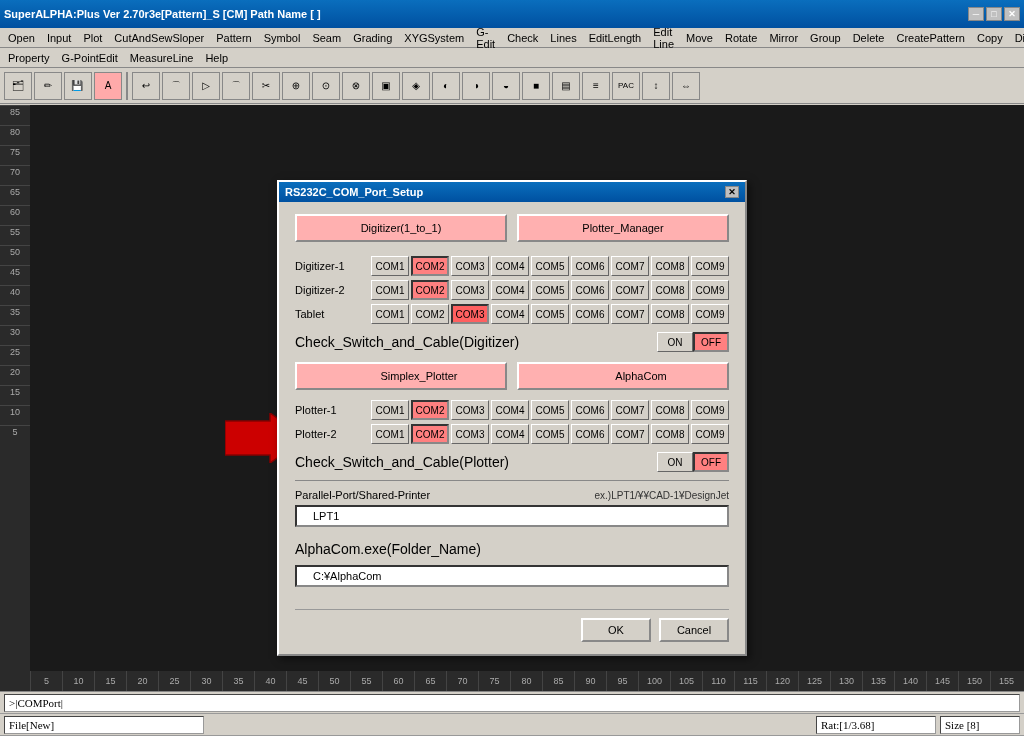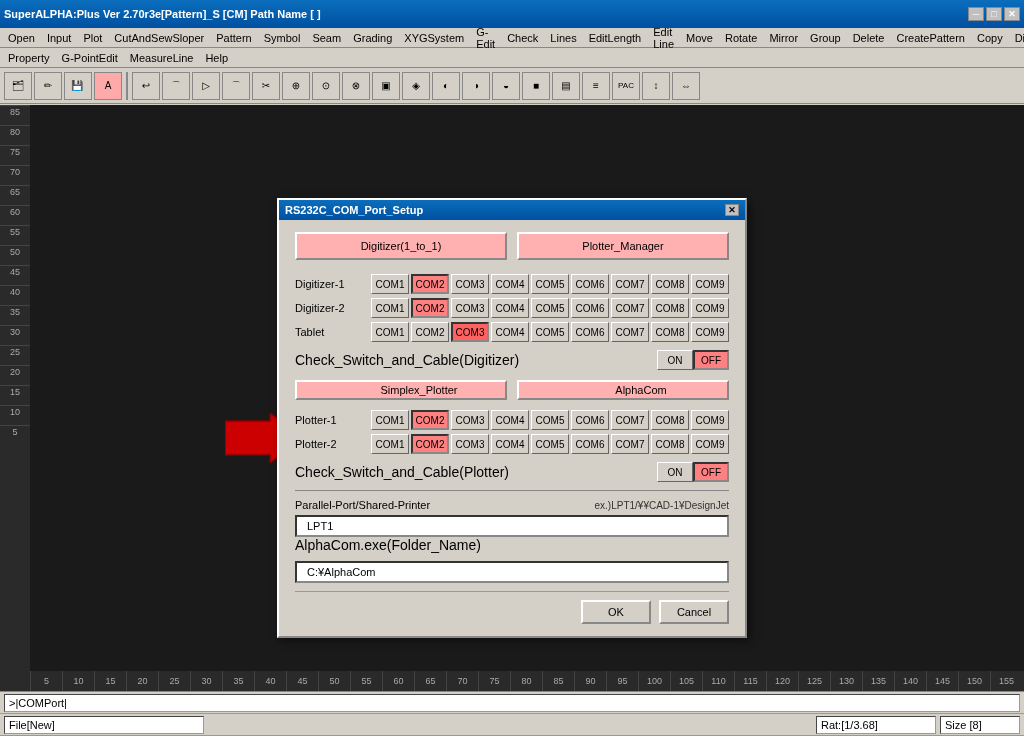--- a/index.html
+++ b/index.html
@@ -182,20 +182,21 @@
       border-top: 1px solid #888;
       display: flex;
       flex-direction: column;
     }
     .status-row {
       height: 22px;
       display: flex;
       align-items: center;
       padding: 0 4px;
       border-bottom: 1px solid #999;
+      font-family: Liberation Serif, serif;
     }
     .status-field {
       border: 1px inset #999;
       background: white;
       padding: 1px 4px;
       font-size: 11px;
       height: 18px;
       display: flex;
       align-items: center;
     }
@@ -348,21 +349,21 @@
     }
 
     
     .plotter-tabs {
       display: flex;
       gap: 10px;
       margin: 10px 0;
     }
     .plotter-tab-btn {
       flex: 1;
-      height: 20px;
+      height: 28px;
       background: #ffb0b0;
       border: 2px solid #888;
       border-top: 2px solid #fff;
       border-left: 2px solid #fff;
       font-size: 11px;
       cursor: pointer;
       display: flex;
       align-items: center;
       justify-content: center;
       padding-left: 36px;
@@ -383,22 +384,22 @@
     }
     .parallel-label { font-size: 11px; flex: 1; }
     .parallel-example { font-size: 10px; color: #333; }
 
     .text-input-full {
       width: 100%;
       height: 22px;
       border: 2px inset #888;
       background: white;
       font-size: 11px;
-      padding: 2px 10px;
-      margin-bottom: 0;
+      padding: 2px 16px;
+      margin-bottom: 14px;
     }
     .input-label { font-size: 14px; margin-bottom: 8px; }
 
     
     .dialog-footer {
       display: flex;
       justify-content: flex-end;
       gap: 8px;
       margin-top: 8px;
       padding-top: 8px;

